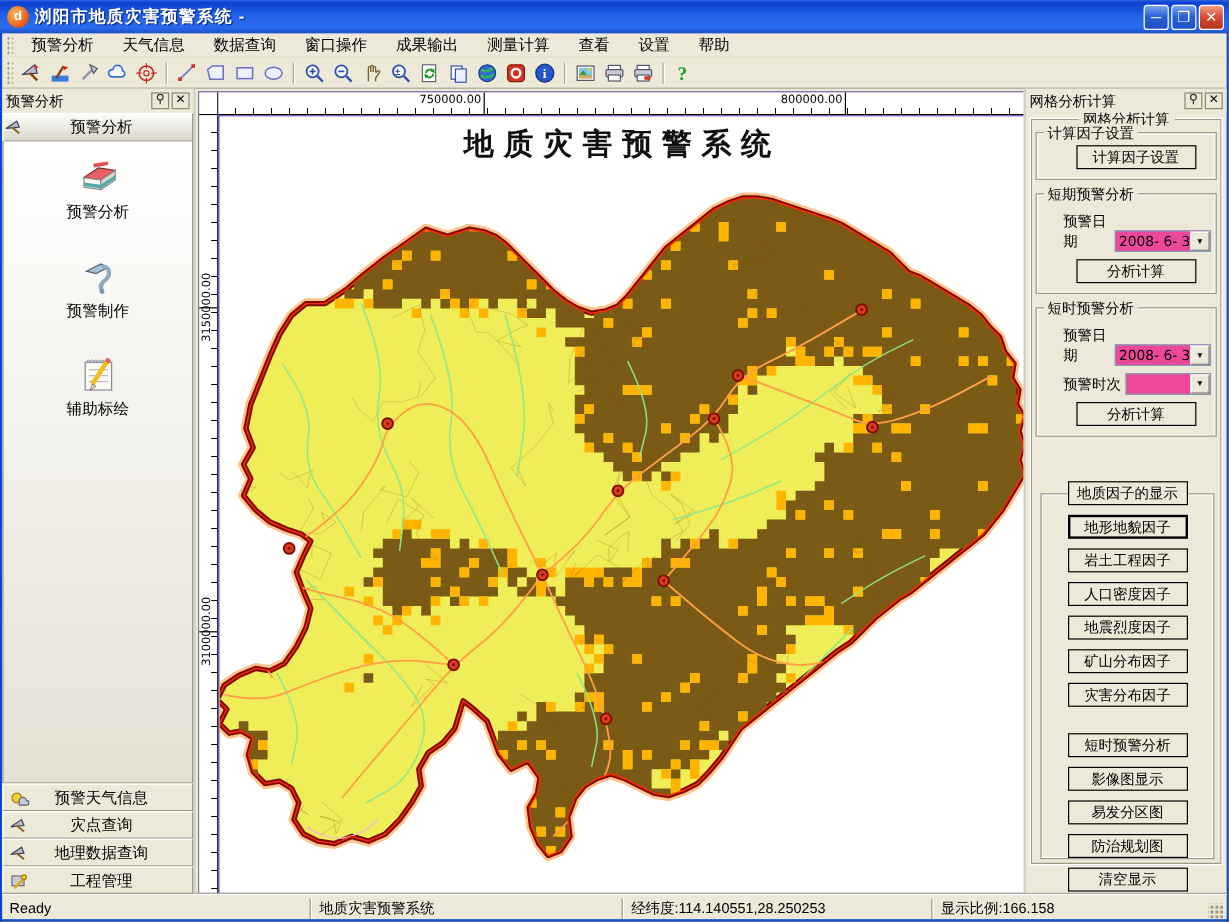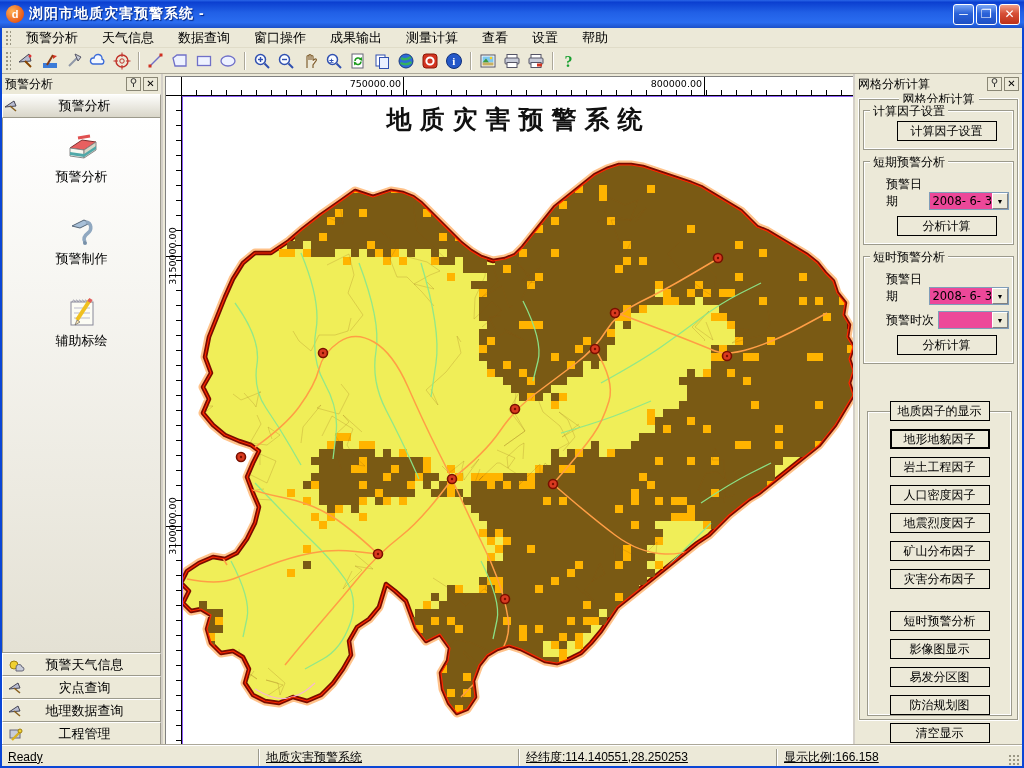--- a/index.html
+++ b/index.html
@@ -106,21 +106,21 @@
   .factorbox { position:absolute; left:8px; right:6px; top:312px; bottom:4px;
     border:1px solid #9C9A8C; box-shadow:1px 1px 0 #fff inset, -1px -1px 0 #fff inset; }
   .factorbox .overlap { margin-top:-11px; }
   .factorbox .xbtn { margin-bottom:8px; }
   .gap { height:14px; }
 
   
   .statusbar { position:absolute; left:0; bottom:0; width:1020px; height:23px;
     background:#ECE9D8; border-top:1px solid #fff; display:flex; align-items:center; font-size:12px;
     box-shadow:0 -1px 0 #ACA899; }
-  .sfield { padding:0 6px; height:17px; line-height:17px; white-space:nowrap; overflow:hidden;text-decoration:underline; }
+  .sfield { padding:0 6px; height:17px; line-height:17px; white-space:nowrap; overflow:hidden; }
   .sdiv { width:2px; height:17px; border-left:1px solid #9C9A8C; border-right:1px solid #fff; }
   .sgrip { position:absolute; right:2px; bottom:2px; width:13px; height:13px;
     background-image:radial-gradient(#9A9784 40%, transparent 45%); background-size:4px 4px; background-position:1px 1px;}
   .blue-bottom { position:absolute; left:-2px; bottom:-0px; width:1024px; height:2px; background:#0A46D6; }
 </style>
 </head>
 <body>
 
 <div id="app">
 

